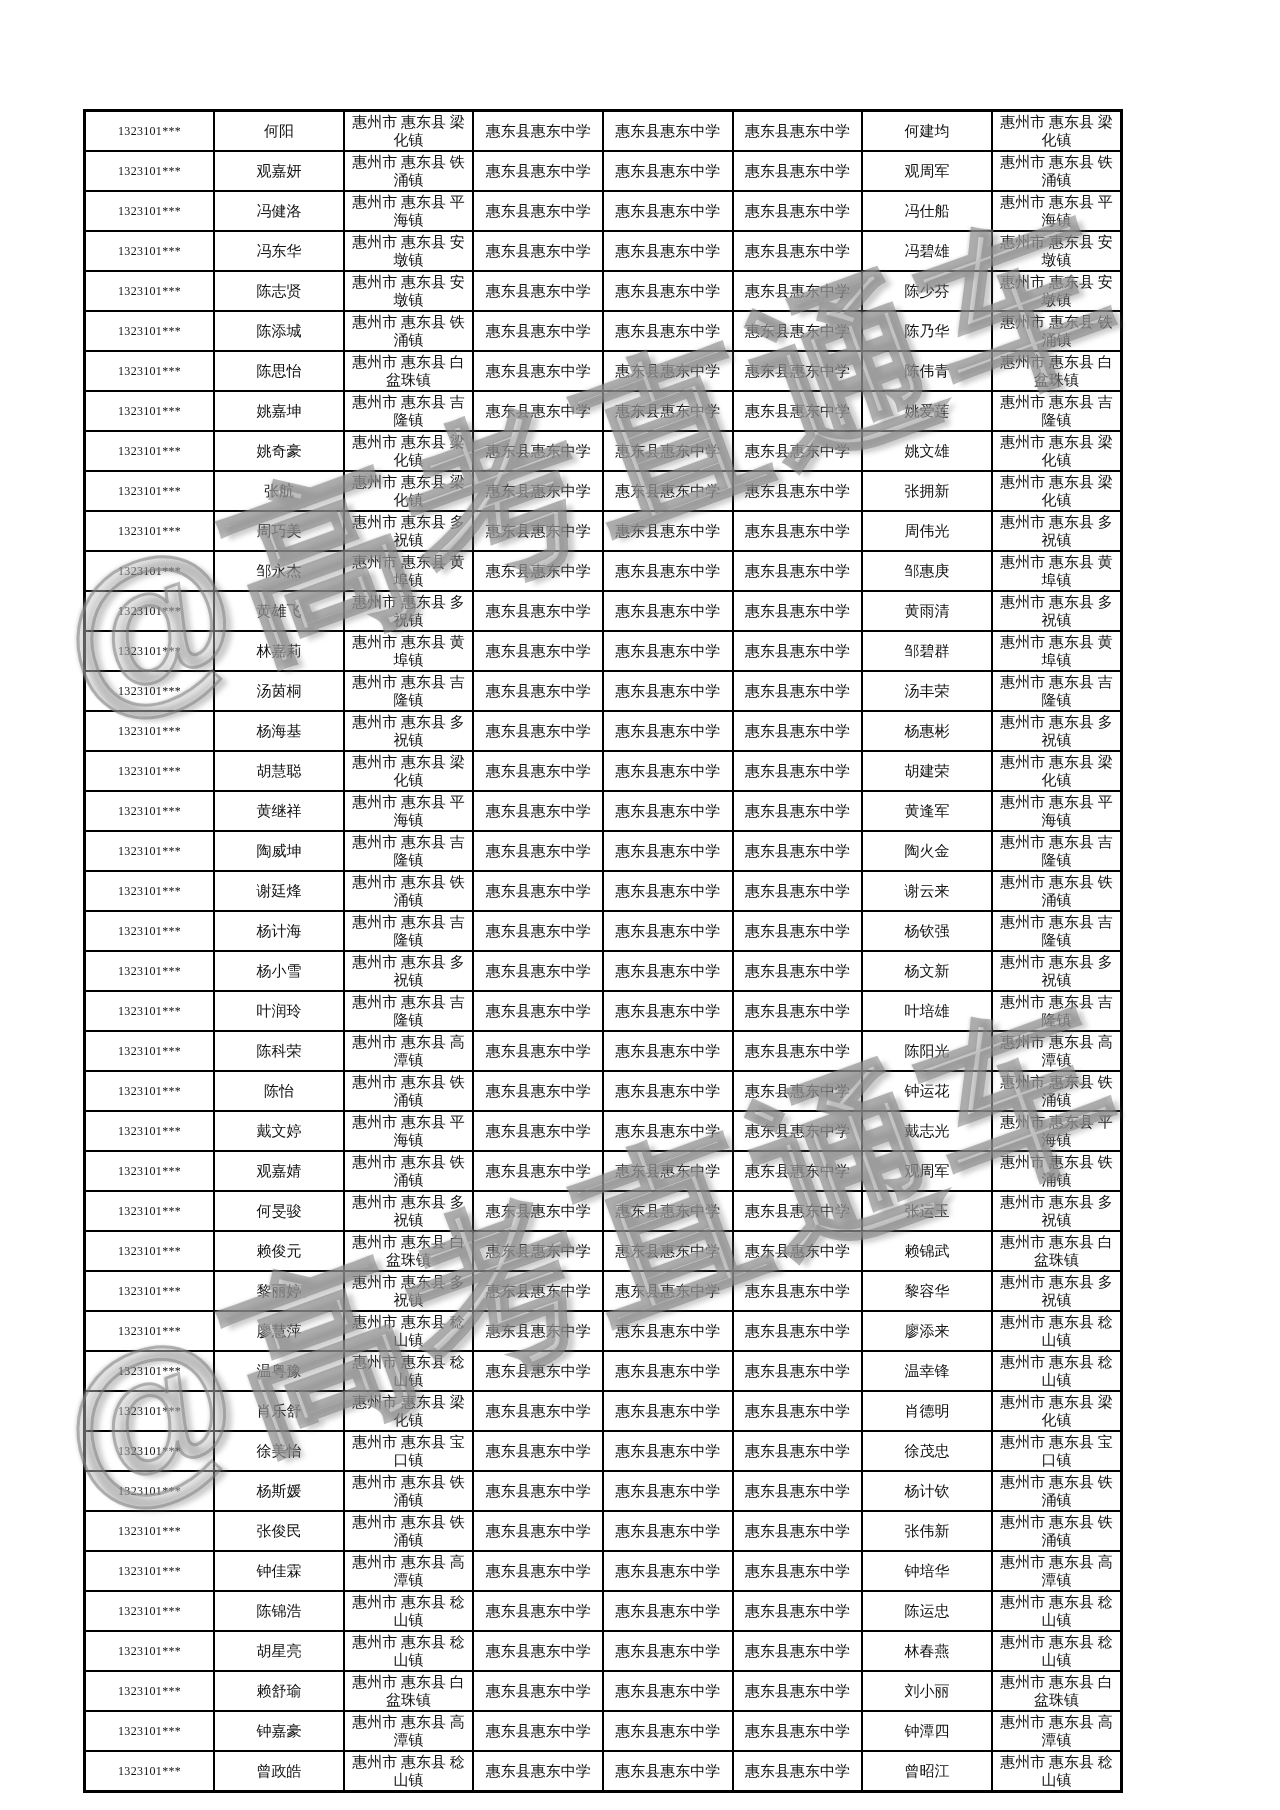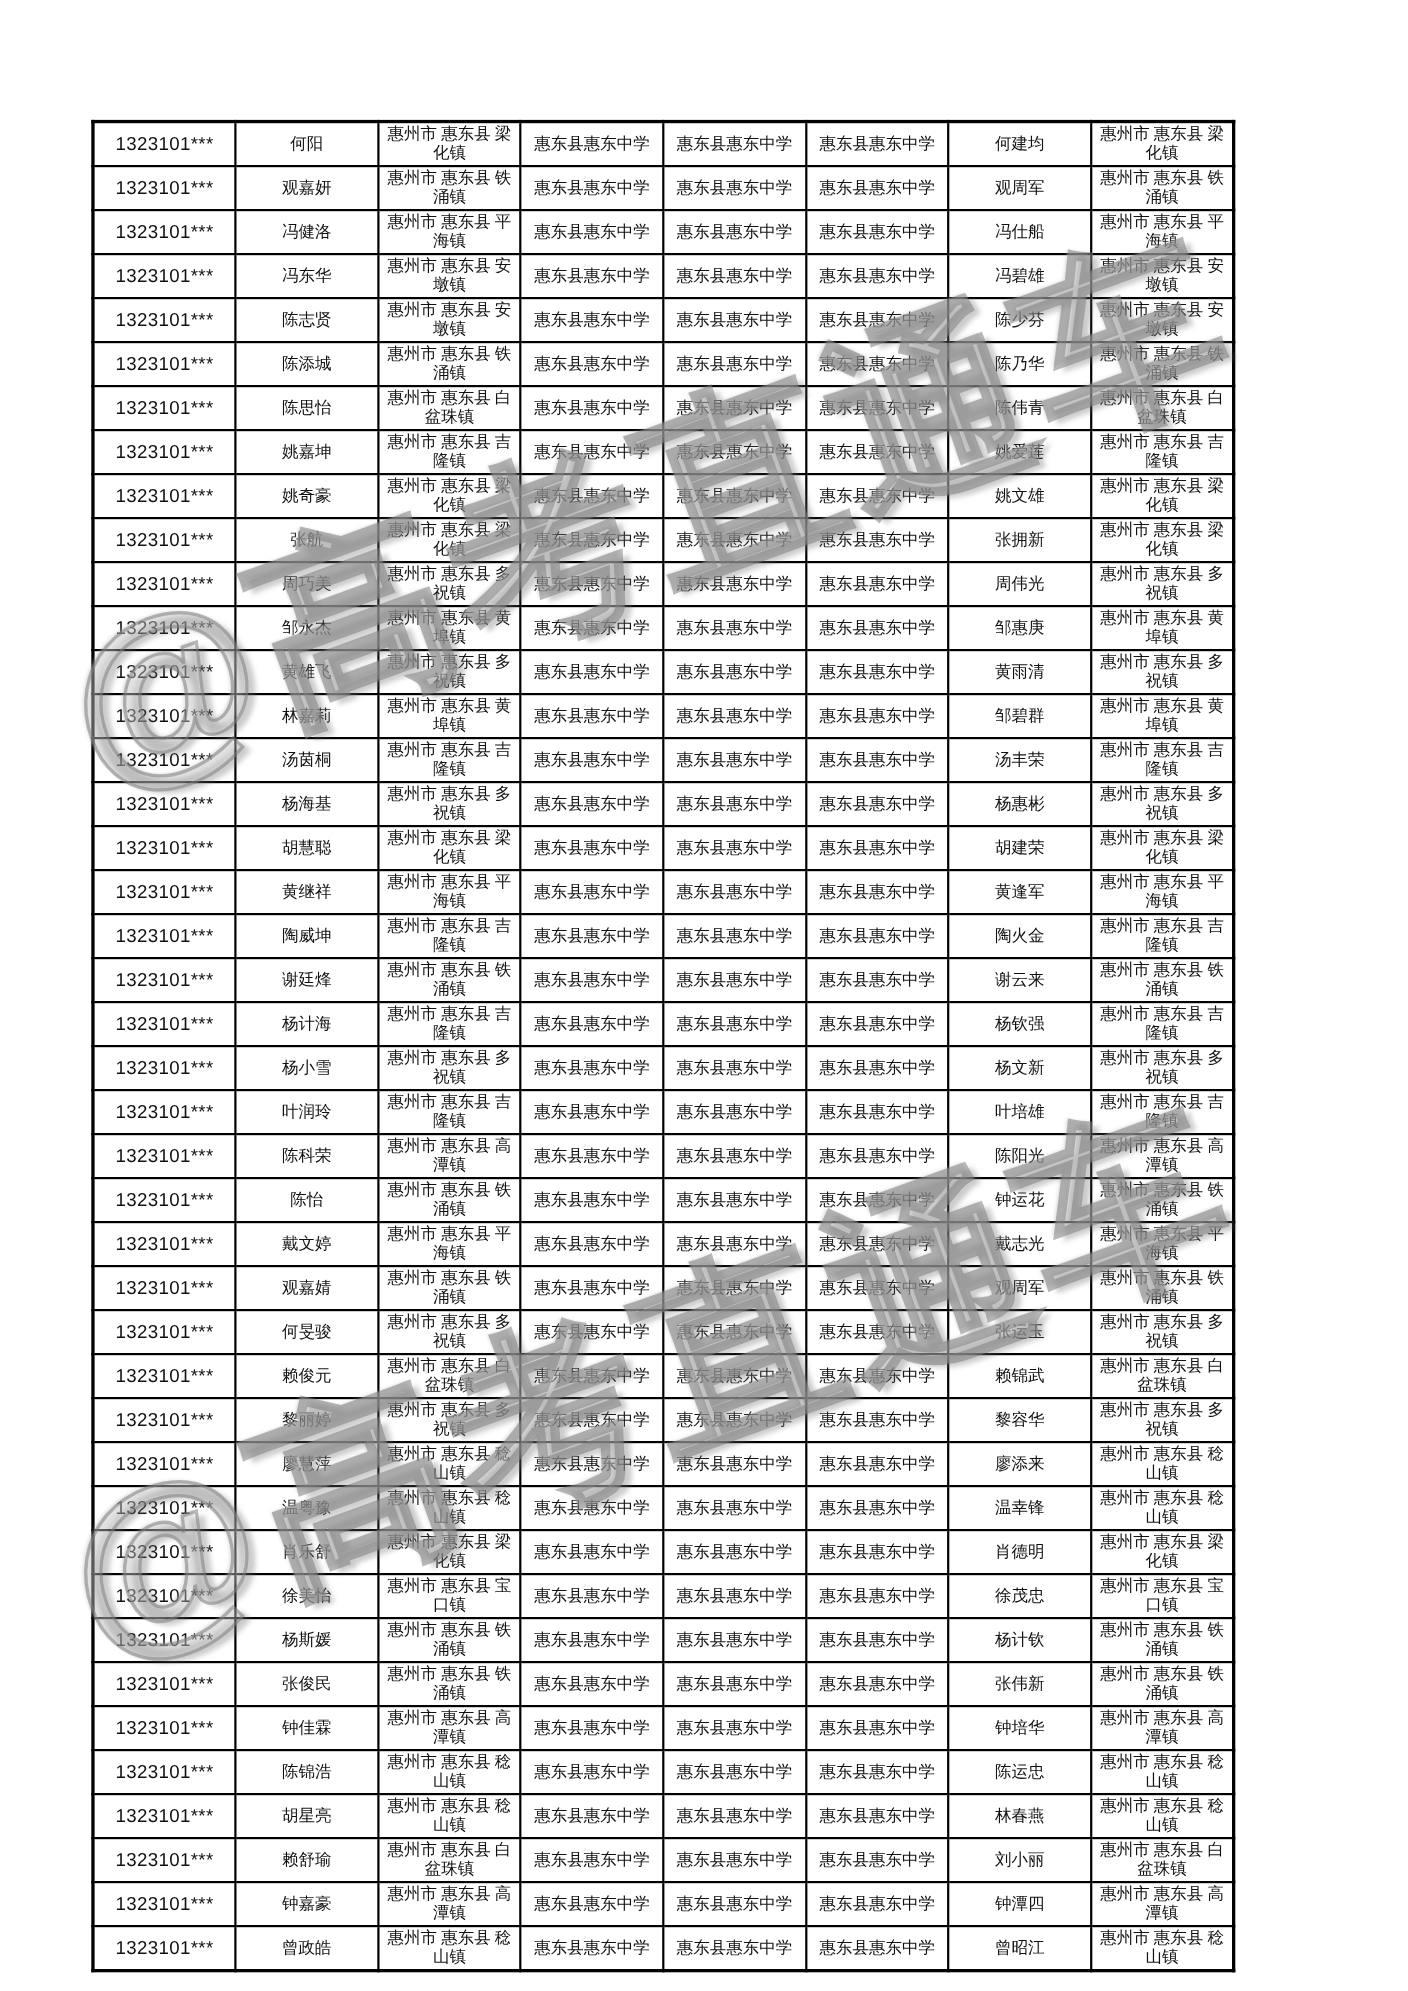--- a/index.html
+++ b/index.html
@@ -30,22 +30,22 @@
     text-align: center;
     vertical-align: middle;
     font-size: 15px;
     line-height: 1.2;
     color: #111111;
     padding: 1px 3px;
     word-break: break-all;
     overflow: hidden;
   }
   table.roster td.id-cell {
-    font-family: Liberation Sans, sans-serif;
-    font-size: 17px;
+    font-family: Liberation Serif, serif;
+    font-size: 12px;
     letter-spacing: 0.3px;
     word-break: keep-all;
   }
   .watermark {
     position: absolute;
     left: 20px;
     width: 1140px;
     text-align: center;
     white-space: nowrap;
     font-family: "Liberation Sans", "DejaVu Sans", sans-serif;

